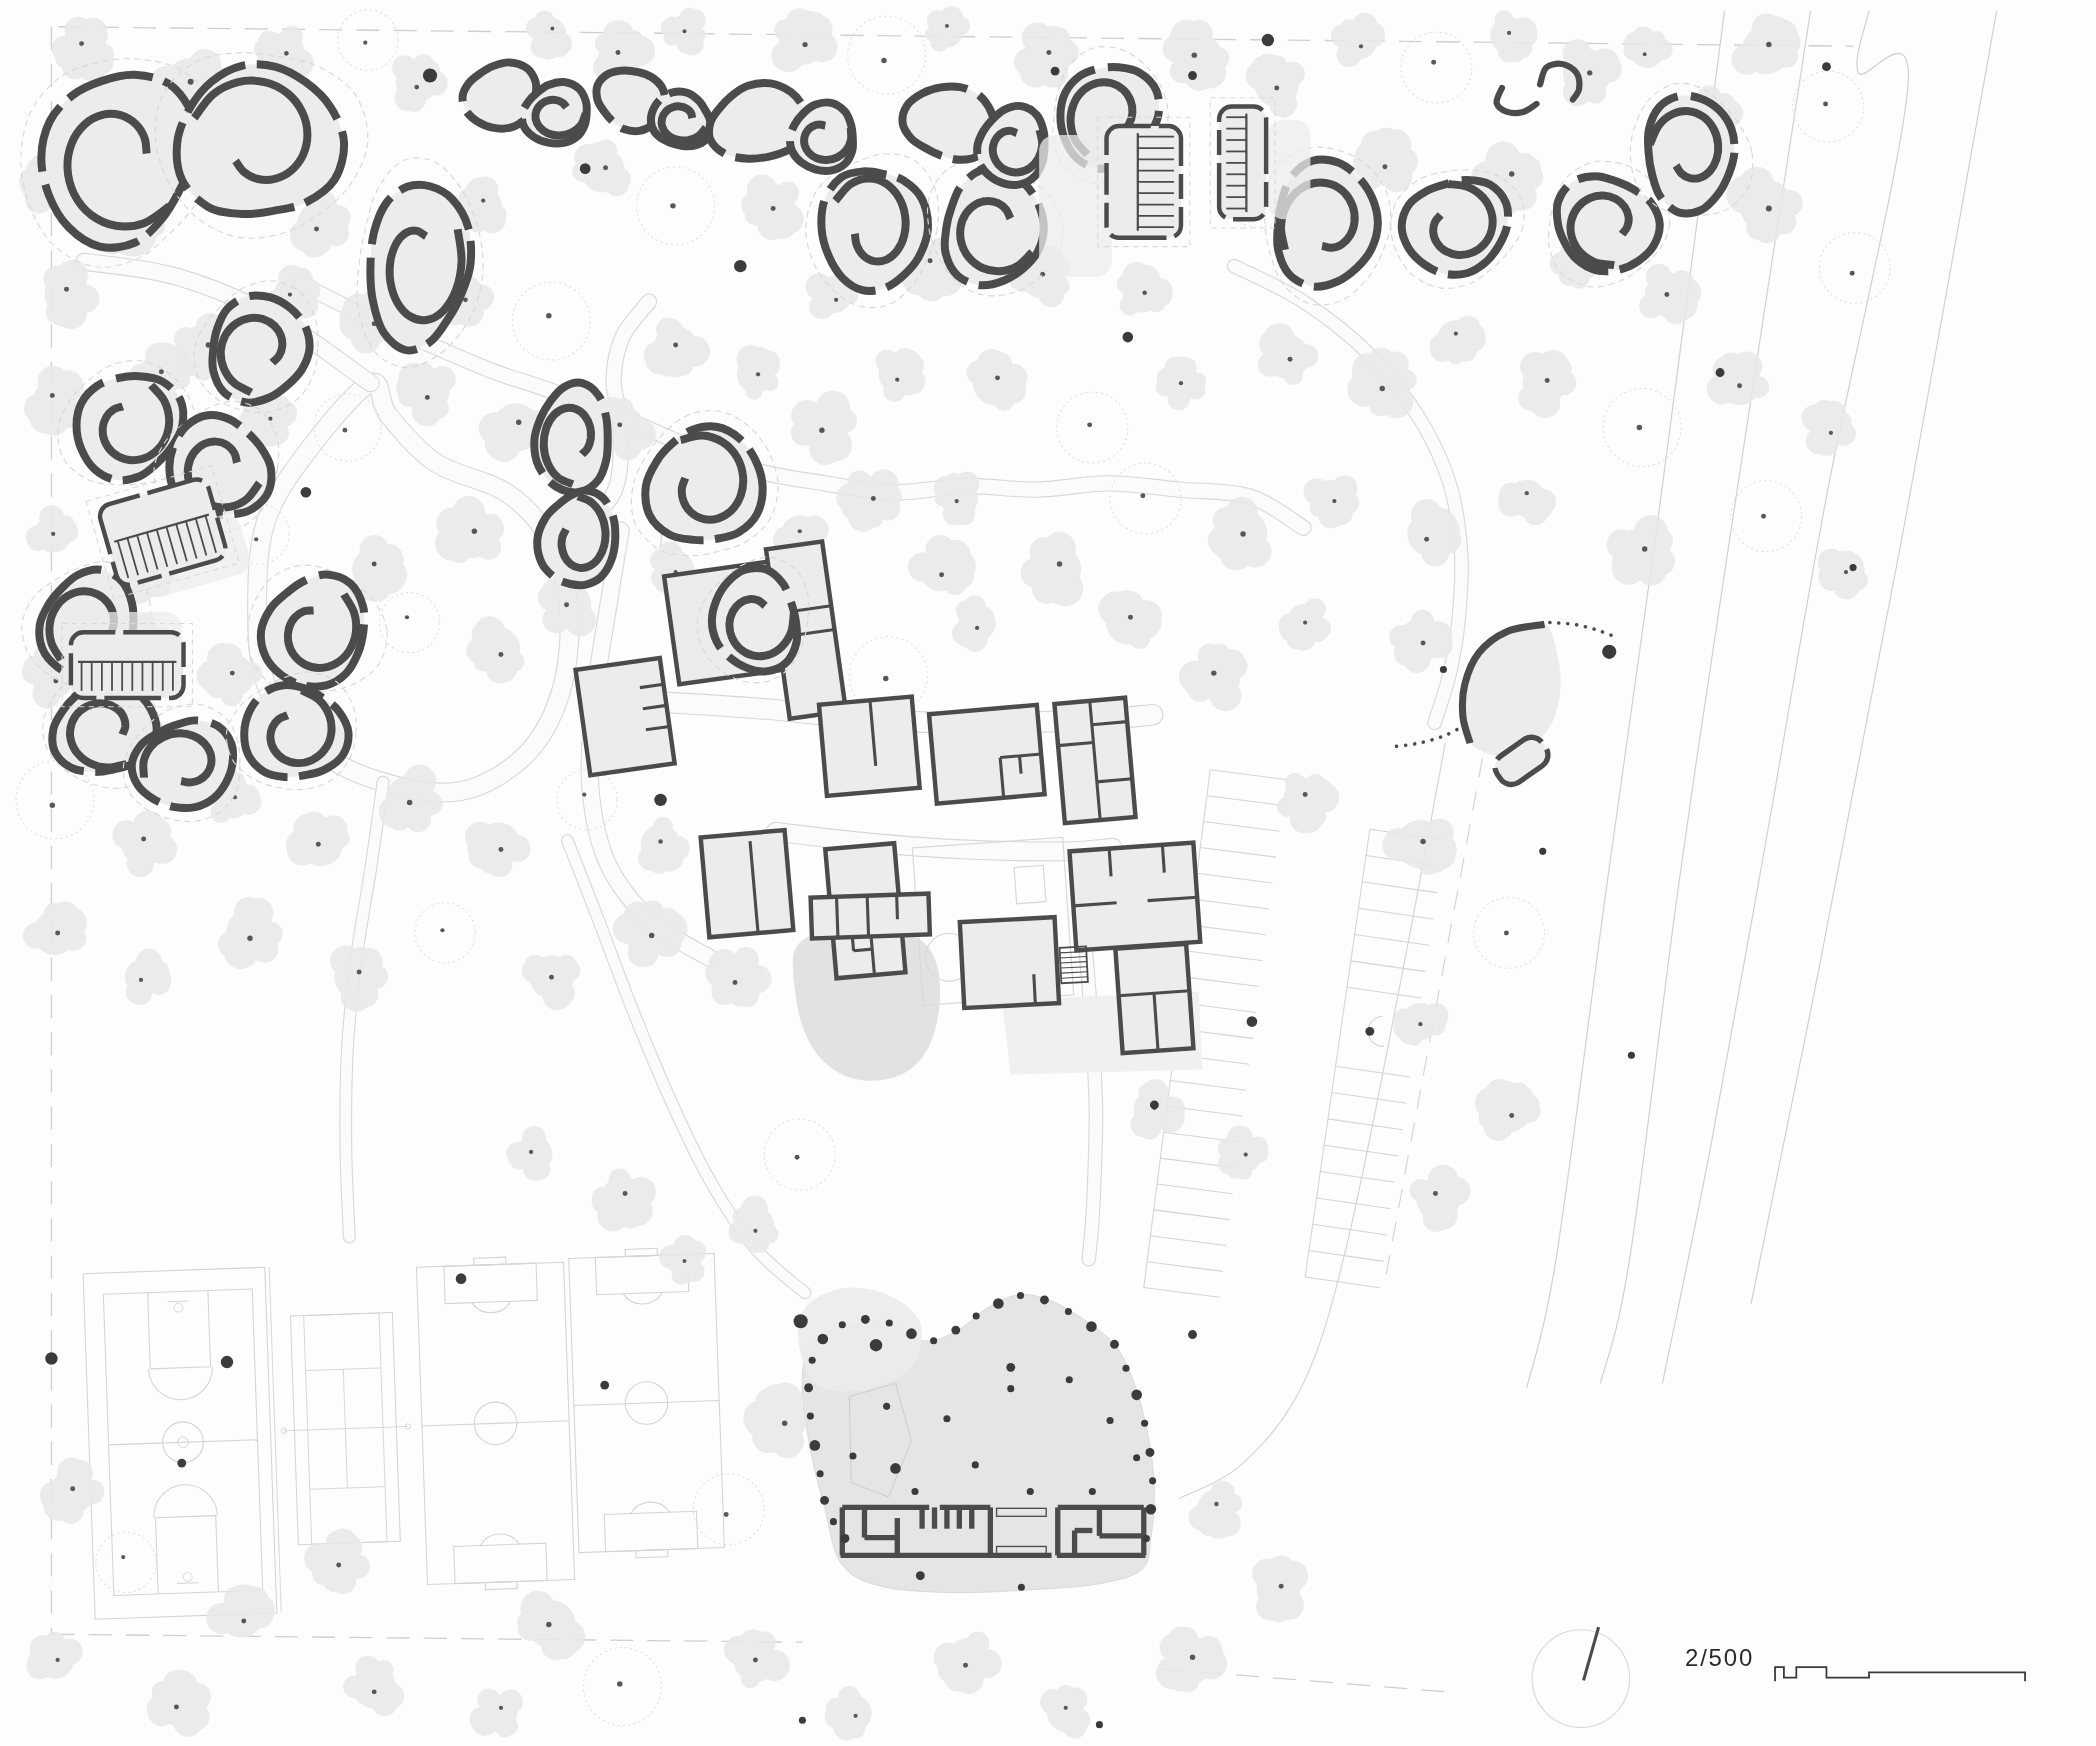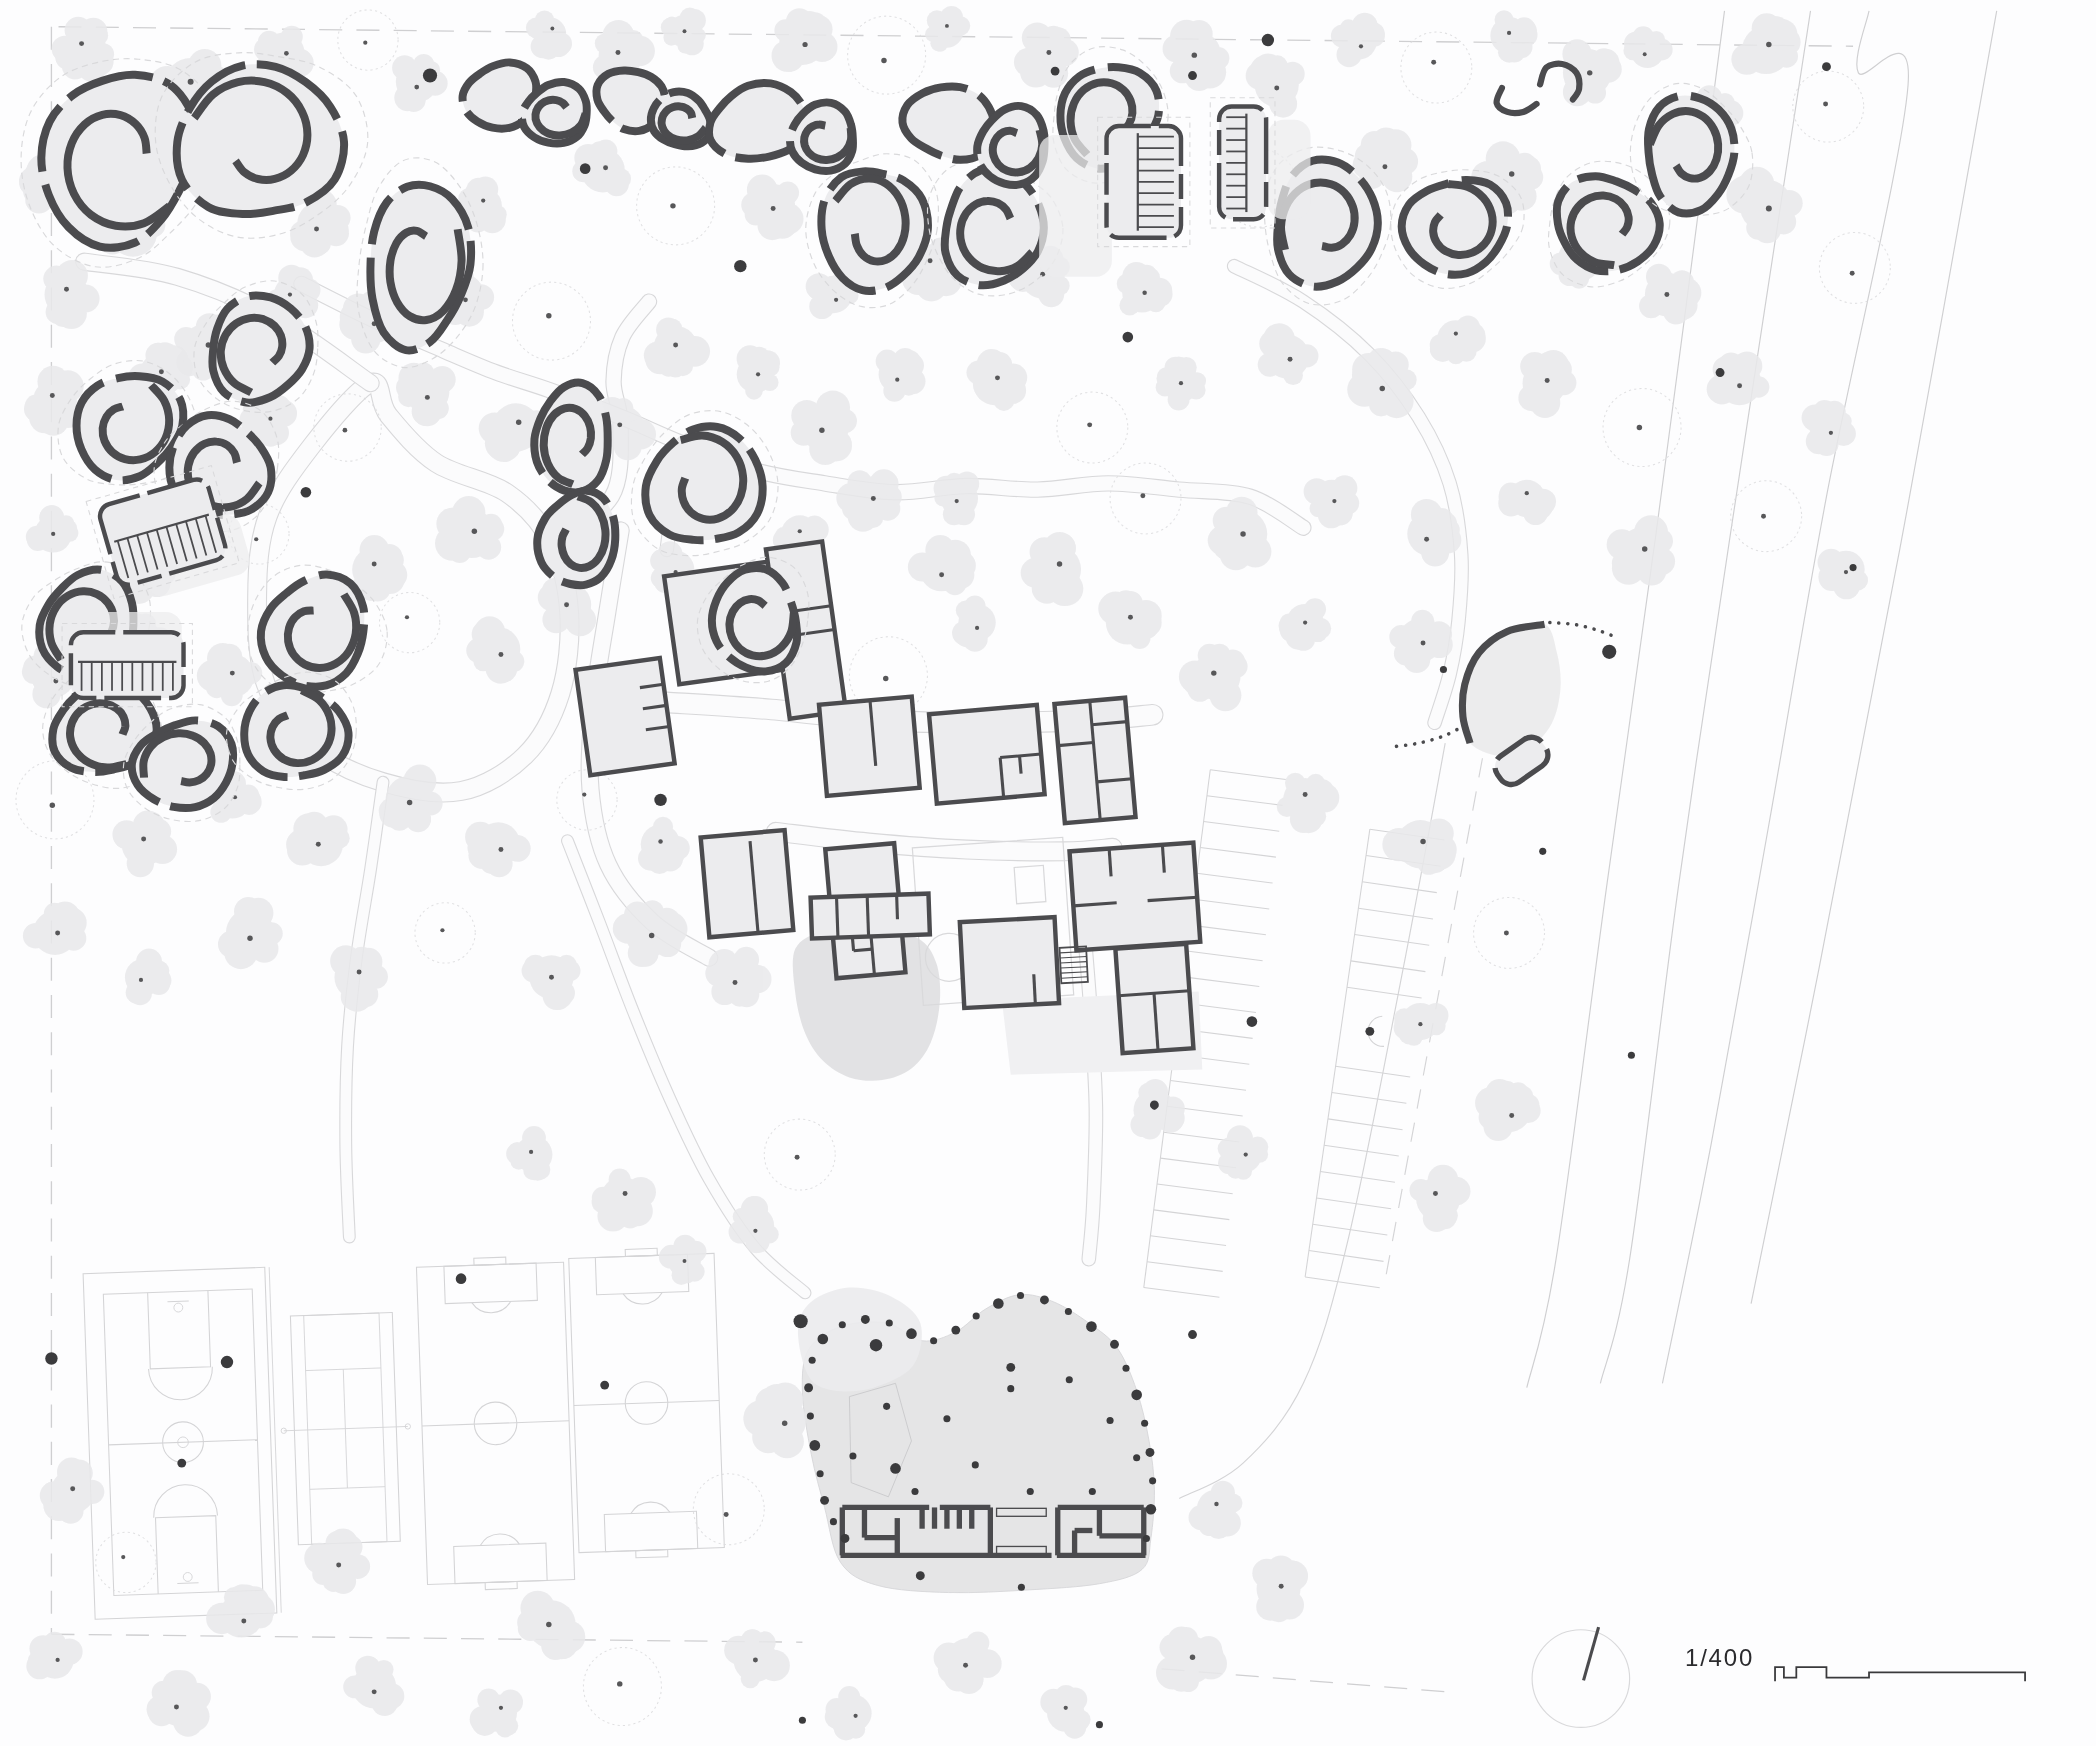--- a/index.html
+++ b/index.html
@@ -2115,15 +2115,15 @@
         <circle cx="1740" cy="960" r="4" fill="#3b3b3d"></circle>
         <circle cx="1840" cy="1190" r="4" fill="#3b3b3d"></circle>
         <circle cx="1628" cy="755" r="4" fill="#3b3b3d"></circle>
       </g>
       <g>
         <circle cx="1783" cy="1893" r="55" fill="none" stroke="#d9d9db" stroke-width="1.3"></circle>
         <line x1="1803" y1="1835" x2="1786" y2="1895" stroke="#4b4b4e" stroke-width="3.5"></line>
         <polyline points="2002,1896 2002,1880 2012,1880 2012,1892 2026,1892 2026,1880 2060,1880 2060,1892 2108,1892 2108,1886 2284,1886 2284,1896" fill="none" stroke="#3a3a3c" stroke-width="2"></polyline>
       </g>
     </svg>
-  <span class="scale-label">1/400</span>
+  <span class="scale-label">2/500</span>
 </div>
 
 
 </body></html>

